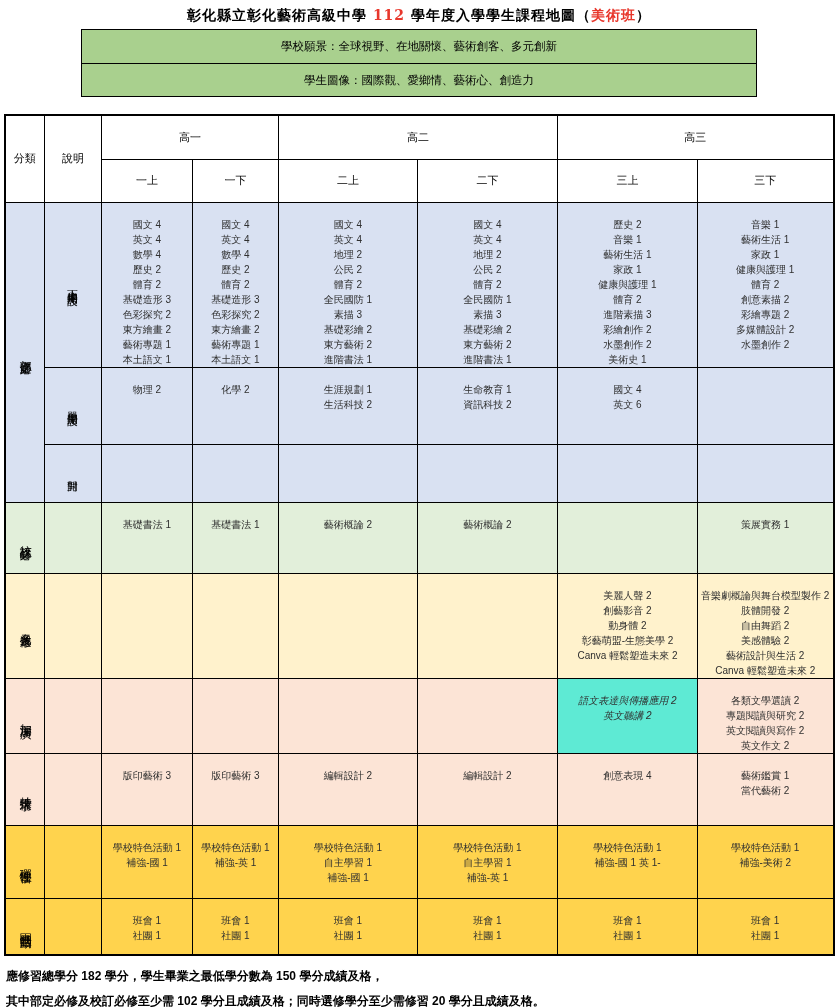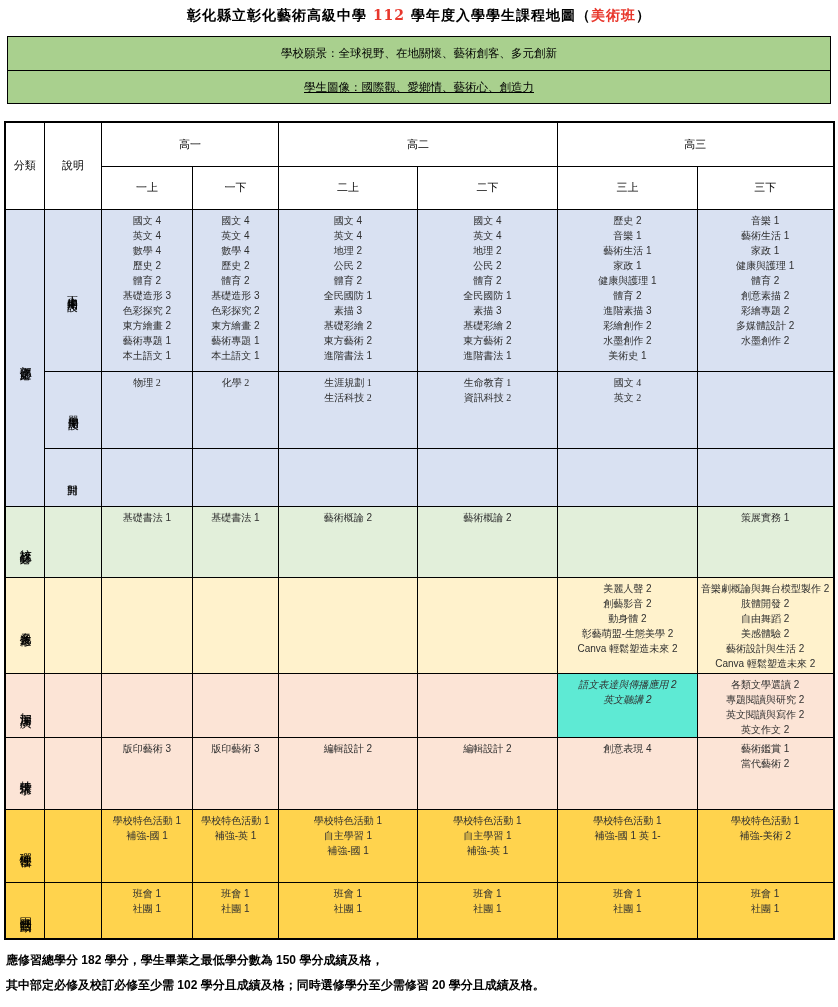--- a/index.html
+++ b/index.html
@@ -9,49 +9,49 @@
     font-family:"Liberation Sans","DejaVu Sans",sans-serif;
     color:#2f2f2f;
   }
   .page-title {
     text-align:center; margin-top:7px;
     font-family:"DejaVu Serif","Liberation Serif",serif;
     font-size:14px; font-weight:bold; letter-spacing:1px; color:#000;
     white-space:nowrap;
   }
   .banner-box {
-    width:824px; margin:11px auto 0;
+    width:676px; margin:4px auto 0;
     border:1.5px solid #000;
   }
   .banner-row {
     height:33px; display:flex; align-items:center; justify-content:center;
     font-size:11.5px; color:#000;
   }
-  .banner-row + .banner-row { border-top:1px solid #000;text-decoration:underline; }
+  .banner-row + .banner-row { border-top:1px solid #000; }
 
   table.curriculum {
     width:829px; margin:17px auto 0;
     border-collapse:collapse; table-layout:fixed;
     border:2px solid #000;
   }
   th, td { border:1px solid #000; padding:0; }
   thead th {
     text-align:center; vertical-align:middle;
     font-size:11px; font-weight:normal; color:#000; background:#fff;
   }
   tr.grade-row th { height:44px; }
   tr.sem-row th { height:43px; }
   .cat-cell, .desc-cell { vertical-align:middle; text-align:center; }
   .vtext {
     writing-mode:vertical-rl; text-orientation:upright;
     margin:0 auto; letter-spacing:1px; line-height:1.15;
   }
   .cat-text  { font-size:12px; color:#000; }
   .desc-text { font-size:10.5px; color:#000; }
-  .course-cell { vertical-align:top; padding-top:3px; }
+  .course-cell { vertical-align:top; padding-top:14px; }
   .course-line {
     text-align:center; font-size:10px; line-height:15px;
     white-space:nowrap; overflow:hidden;
   }
   .footer { margin:10px 6px 0; font-size:12px; font-weight:bold; color:#000; }
   .footer div { line-height:20px; margin-bottom:5px; white-space:nowrap; }
 </style>
 </head>
 <body>
 
@@ -165,41 +165,41 @@
           <div class="course-line">藝術生活 1</div>
           <div class="course-line">家政 1</div>
           <div class="course-line">健康與護理 1</div>
           <div class="course-line">體育 2</div>
           <div class="course-line">創意素描 2</div>
           <div class="course-line">彩繪專題 2</div>
           <div class="course-line">多媒體設計 2</div>
           <div class="course-line">水墨創作 2</div>
         </td>
       </tr>
-      <tr style="height: 77px; font-family: Liberation Serif, serif;">
+      <tr style="height: 77px;">
         <td class="desc-cell" style="background: rgb(217, 225, 242);">
           <div class="vtext desc-text">單學期開設</div>
         </td>
         <td class="course-cell" style="background: rgb(217, 225, 242);">
           <div class="course-line">物理 2</div>
         </td>
         <td class="course-cell" style="background: rgb(217, 225, 242);">
           <div class="course-line">化學 2</div>
         </td>
         <td class="course-cell" style="background: rgb(217, 225, 242);">
           <div class="course-line">生涯規劃 1</div>
           <div class="course-line">生活科技 2</div>
         </td>
         <td class="course-cell" style="background: rgb(217, 225, 242);">
           <div class="course-line">生命教育 1</div>
           <div class="course-line">資訊科技 2</div>
         </td>
         <td class="course-cell" style="background: rgb(217, 225, 242);">
           <div class="course-line">國文 4</div>
-          <div class="course-line">英文 2</div>
+          <div class="course-line">英文 6</div>
         </td>
         <td class="course-cell" style="background: rgb(217, 225, 242);"></td>
       </tr>
       <tr style="height: 58px;">
         <td class="desc-cell" style="background: rgb(217, 225, 242);">
           <div class="vtext desc-text">對開</div>
         </td>
         <td class="course-cell" style="background: rgb(217, 225, 242);"></td>
         <td class="course-cell" style="background: rgb(217, 225, 242);"></td>
         <td class="course-cell" style="background: rgb(217, 225, 242);"></td>

